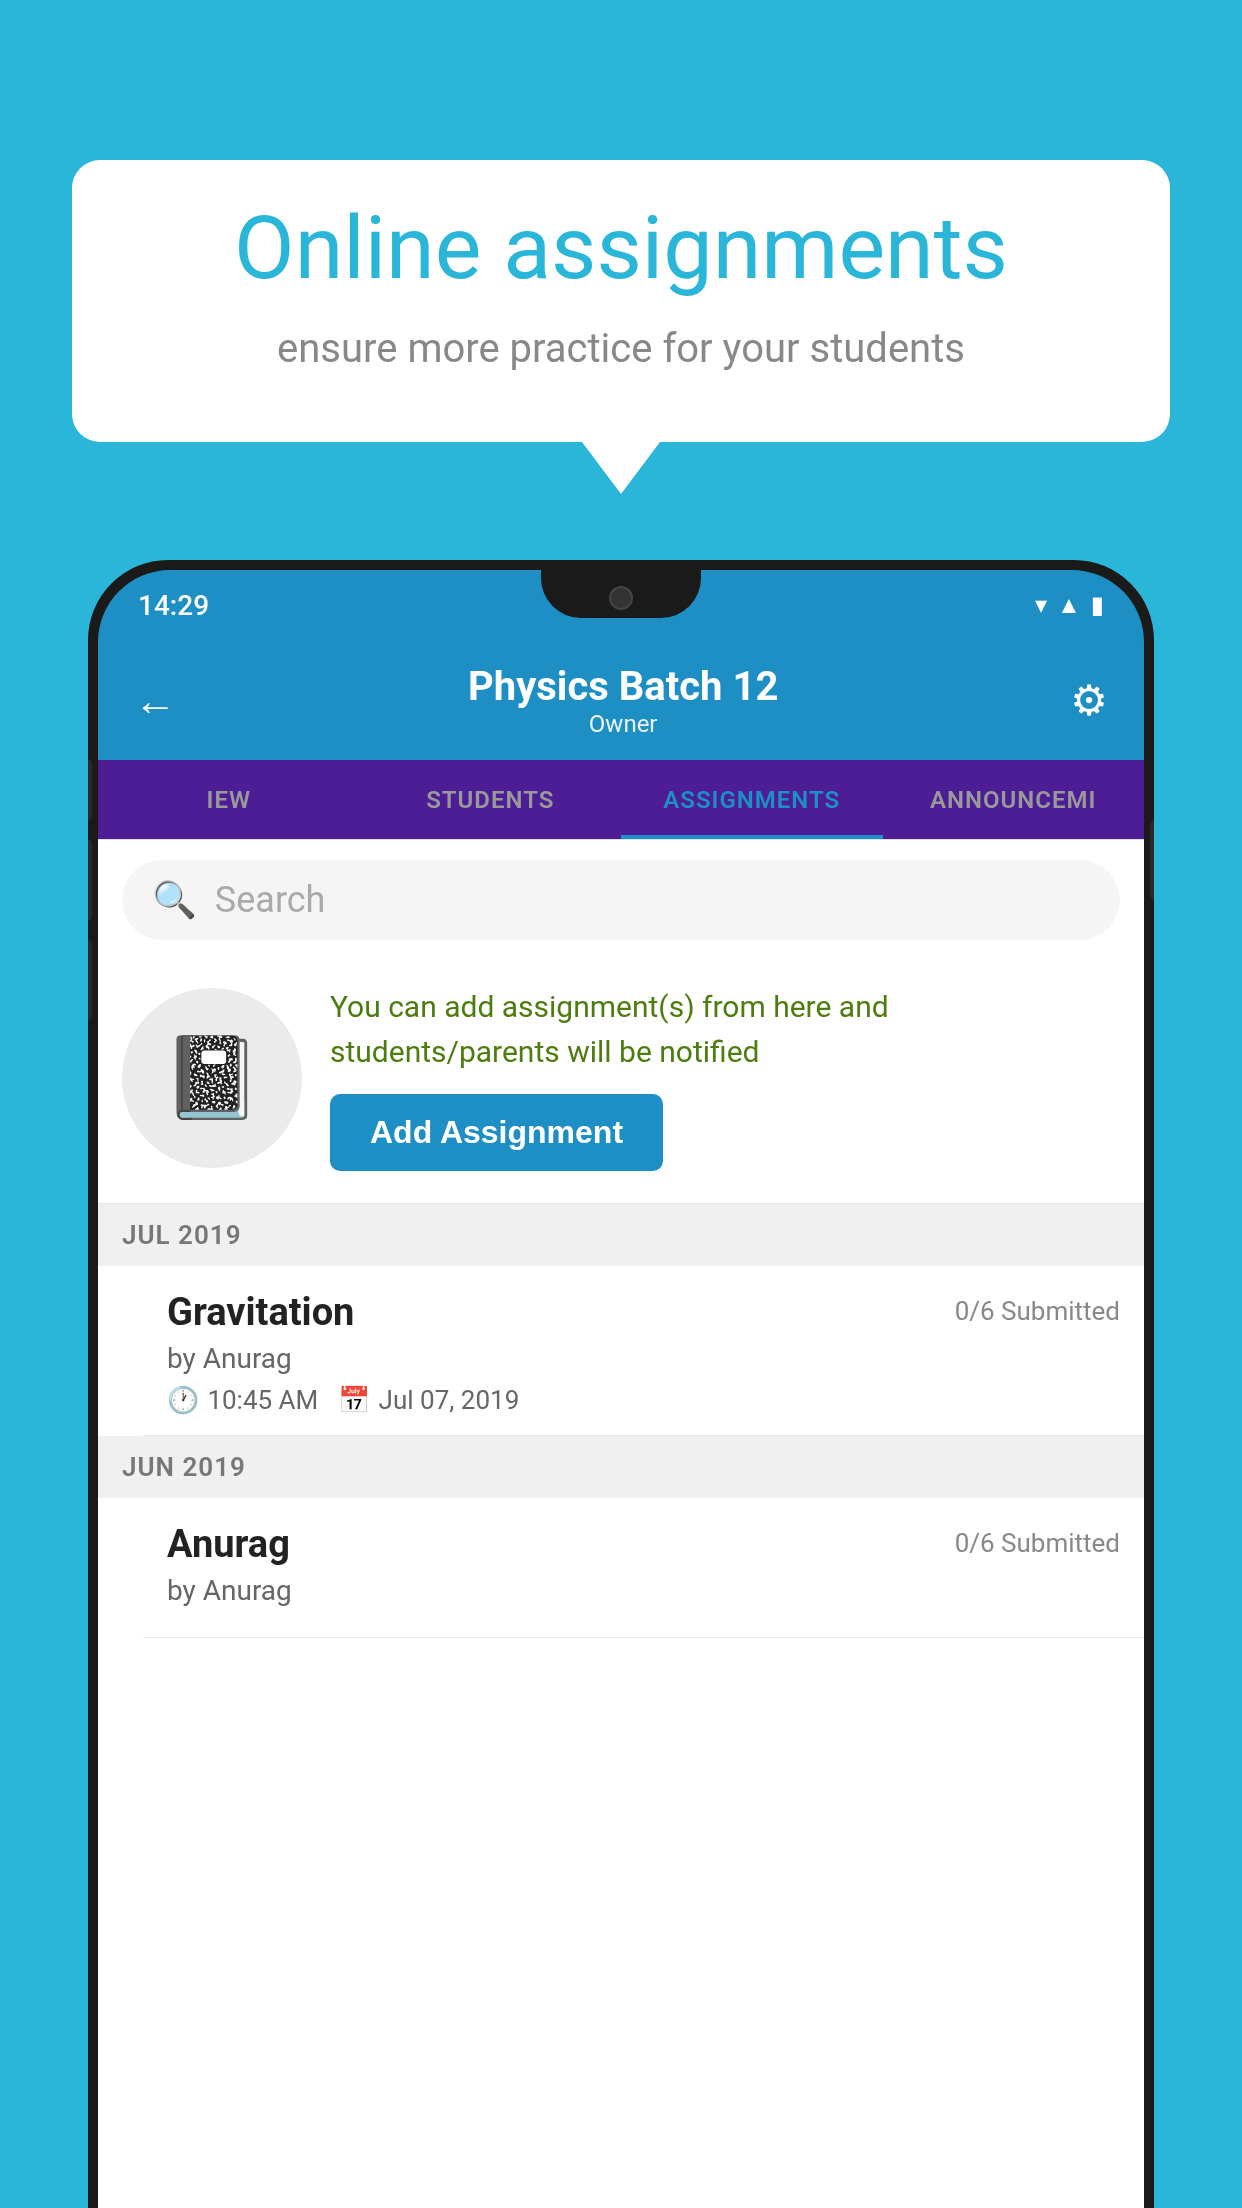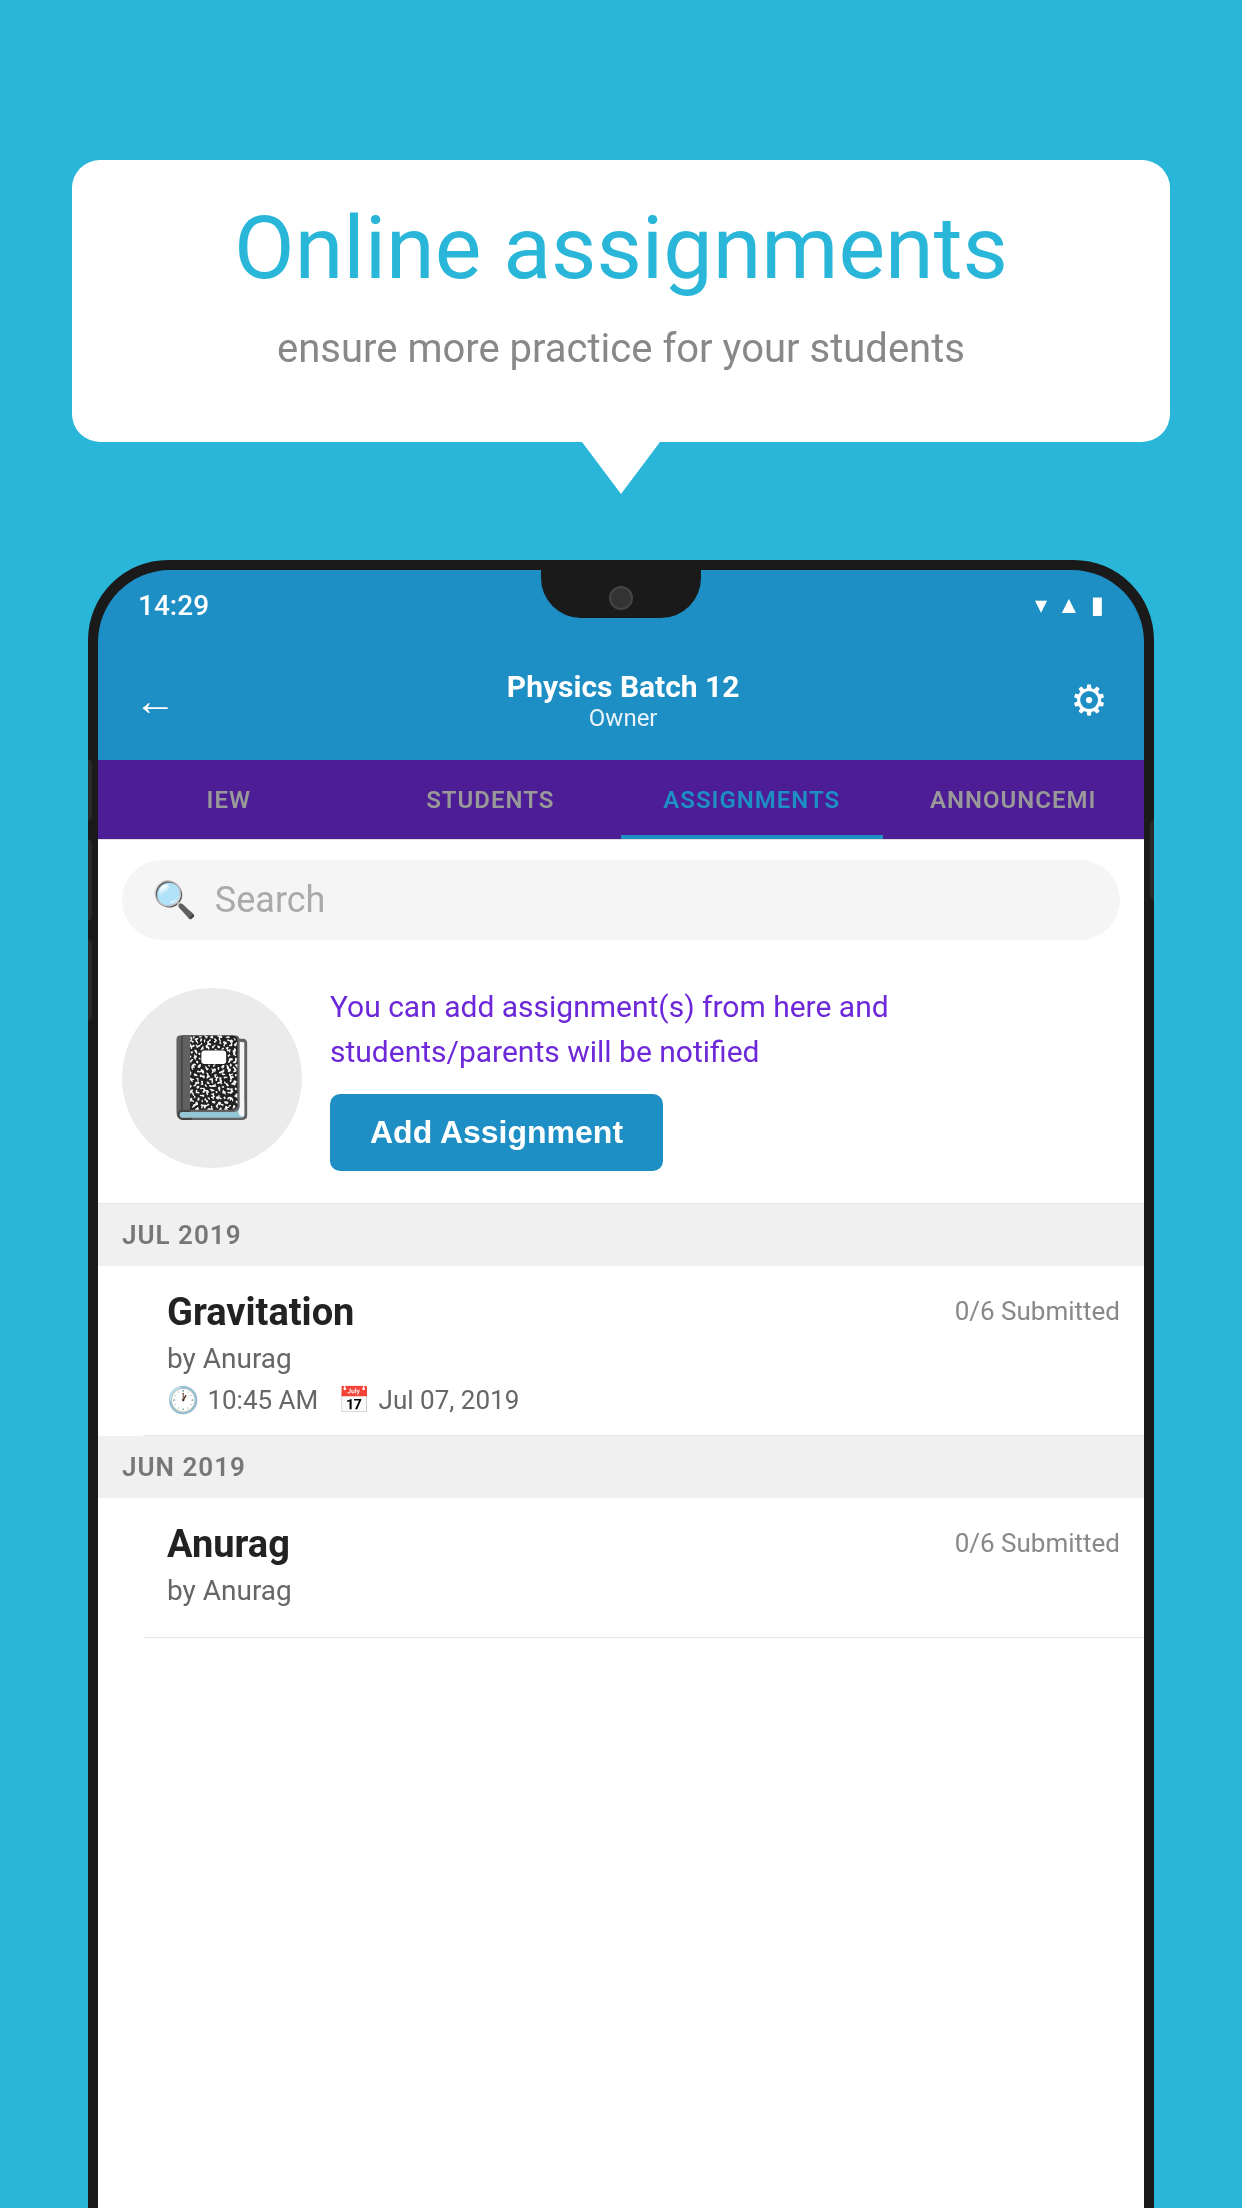--- a/index.html
+++ b/index.html
@@ -157,21 +157,21 @@
       cursor: pointer;
     }
 
     .app-bar-title {
       text-align: center;
       flex: 1;
     }
 
     .app-bar-title-text {
       color: white;
-      font-size: 30px;
+      font-size: 40px;
       font-weight: 700;
     }
 
     .app-bar-subtitle {
       color: rgba(255,255,255,0.9);
       font-size: 24px;
       font-weight: 400;
     }
 
     .settings-btn {
@@ -277,21 +277,21 @@
     .notebook-icon {
       font-size: 80px;
     }
 
     .promo-content {
       flex: 1;
     }
 
     .promo-text {
       font-size: 30px;
-      color: #6d28d9;
+      color: #4d7c0f;
       line-height: 1.5;
       margin-bottom: 20px;
     }
 
     .add-assignment-btn {
       background: #1e8fc4;
       color: white;
       border: none;
       border-radius: 10px;
       padding: 20px 40px;

